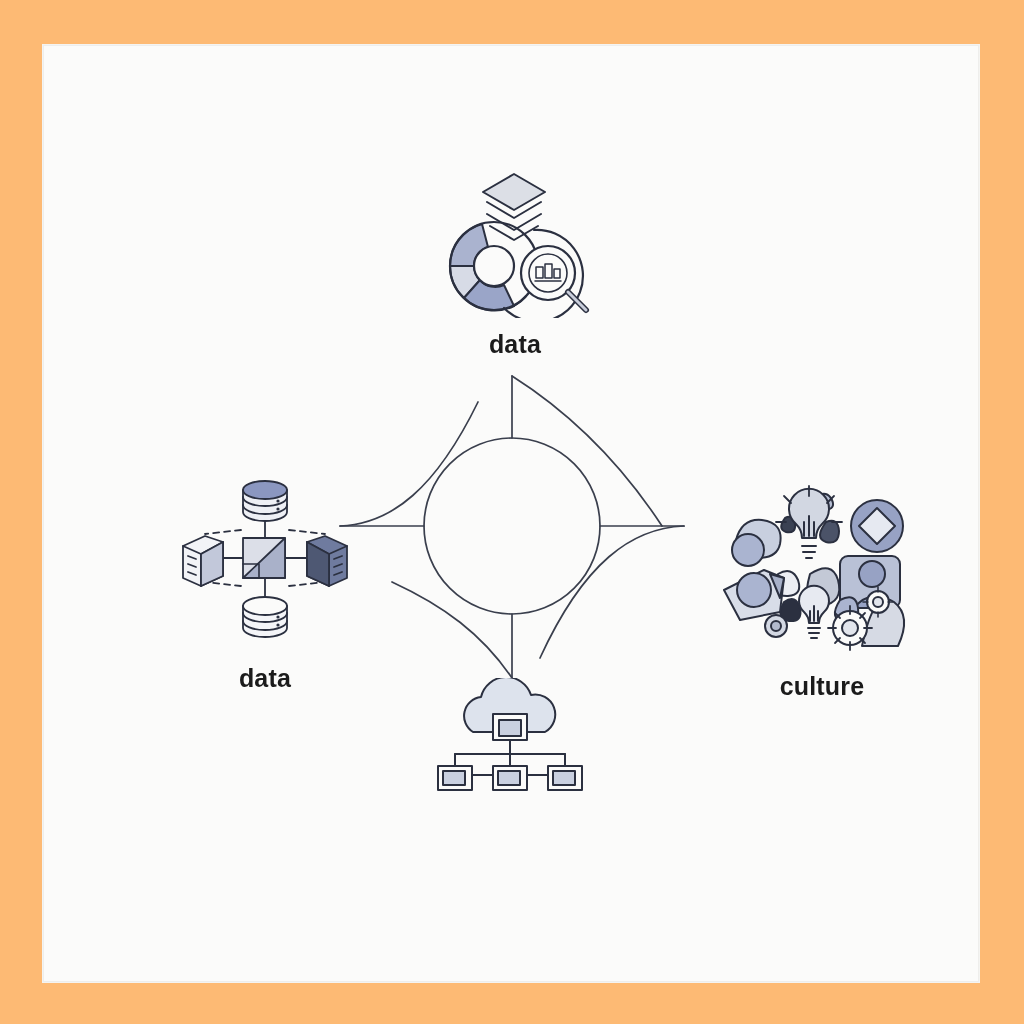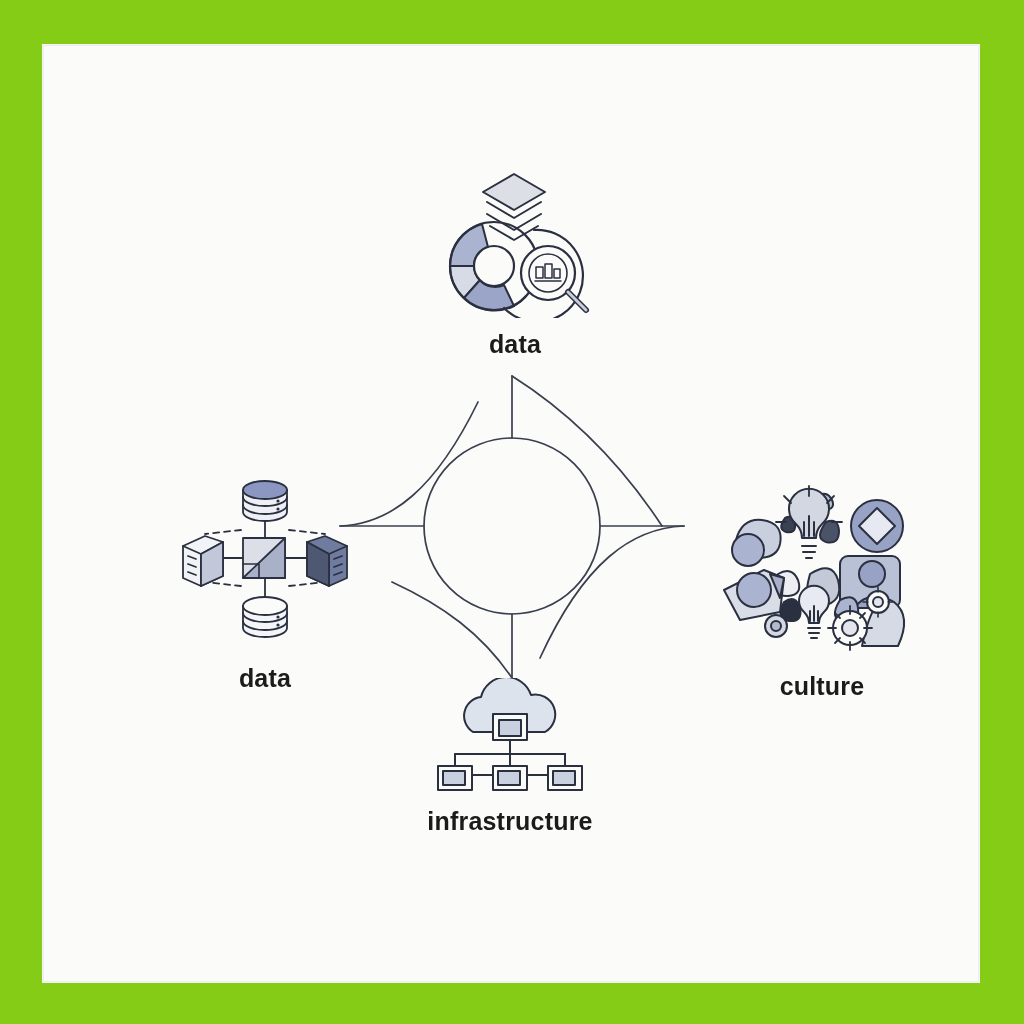--- a/index.html
+++ b/index.html
@@ -10,21 +10,21 @@
     height: 1024px;
     overflow: hidden;
     background: #f7f7f6;
     font-family: "Liberation Sans", "DejaVu Sans", sans-serif;
   }
 
   #canvas {
     position: relative;
     width: 1024px;
     height: 1024px;
-    background: #84cc16;
+    background: #fdba74;
   }
 
   
   #frame {
     position: absolute;
     left: 43px;
     top: 45px;
     width: 934px;
     height: 935px;
     background: #fbfbfa;
@@ -234,21 +234,20 @@
             <rect x="68" y="88" width="34" height="24" fill="#fbfbfa"></rect>
             <rect x="73" y="93" width="22" height="14" fill="#c9d0e0"></rect>
           </g>
           <g>
             <rect x="123" y="88" width="34" height="24" fill="#fbfbfa"></rect>
             <rect x="128" y="93" width="22" height="14" fill="#c9d0e0"></rect>
           </g>
         </g>
       </svg>
     </div>
-    <div class="node-label">infrastructure</div>
   </div>
 
   <div class="node" id="node-culture">
     <div class="node-icon">
       <svg width="200" height="178" viewBox="0 0 200 178" xmlns="http://www.w3.org/2000/svg">
         <g stroke="#2b3040" stroke-width="2" stroke-linejoin="round" stroke-linecap="round">
 
           <path d="M 95 18 q 10 -6 15 4 q 4 9 -7 10 q -12 1 -8 -14 z" fill="#b6bed3"></path>
           <path d="M 63 40 q 8 -4 10 6 q 1 10 -9 8 q -9 -3 -1 -14 z" fill="#3a4153"></path>
           <path d="M 104 44 q 12 -5 13 9 q 0 14 -13 11 q -12 -4 0 -20 z" fill="#4b5368"></path>

